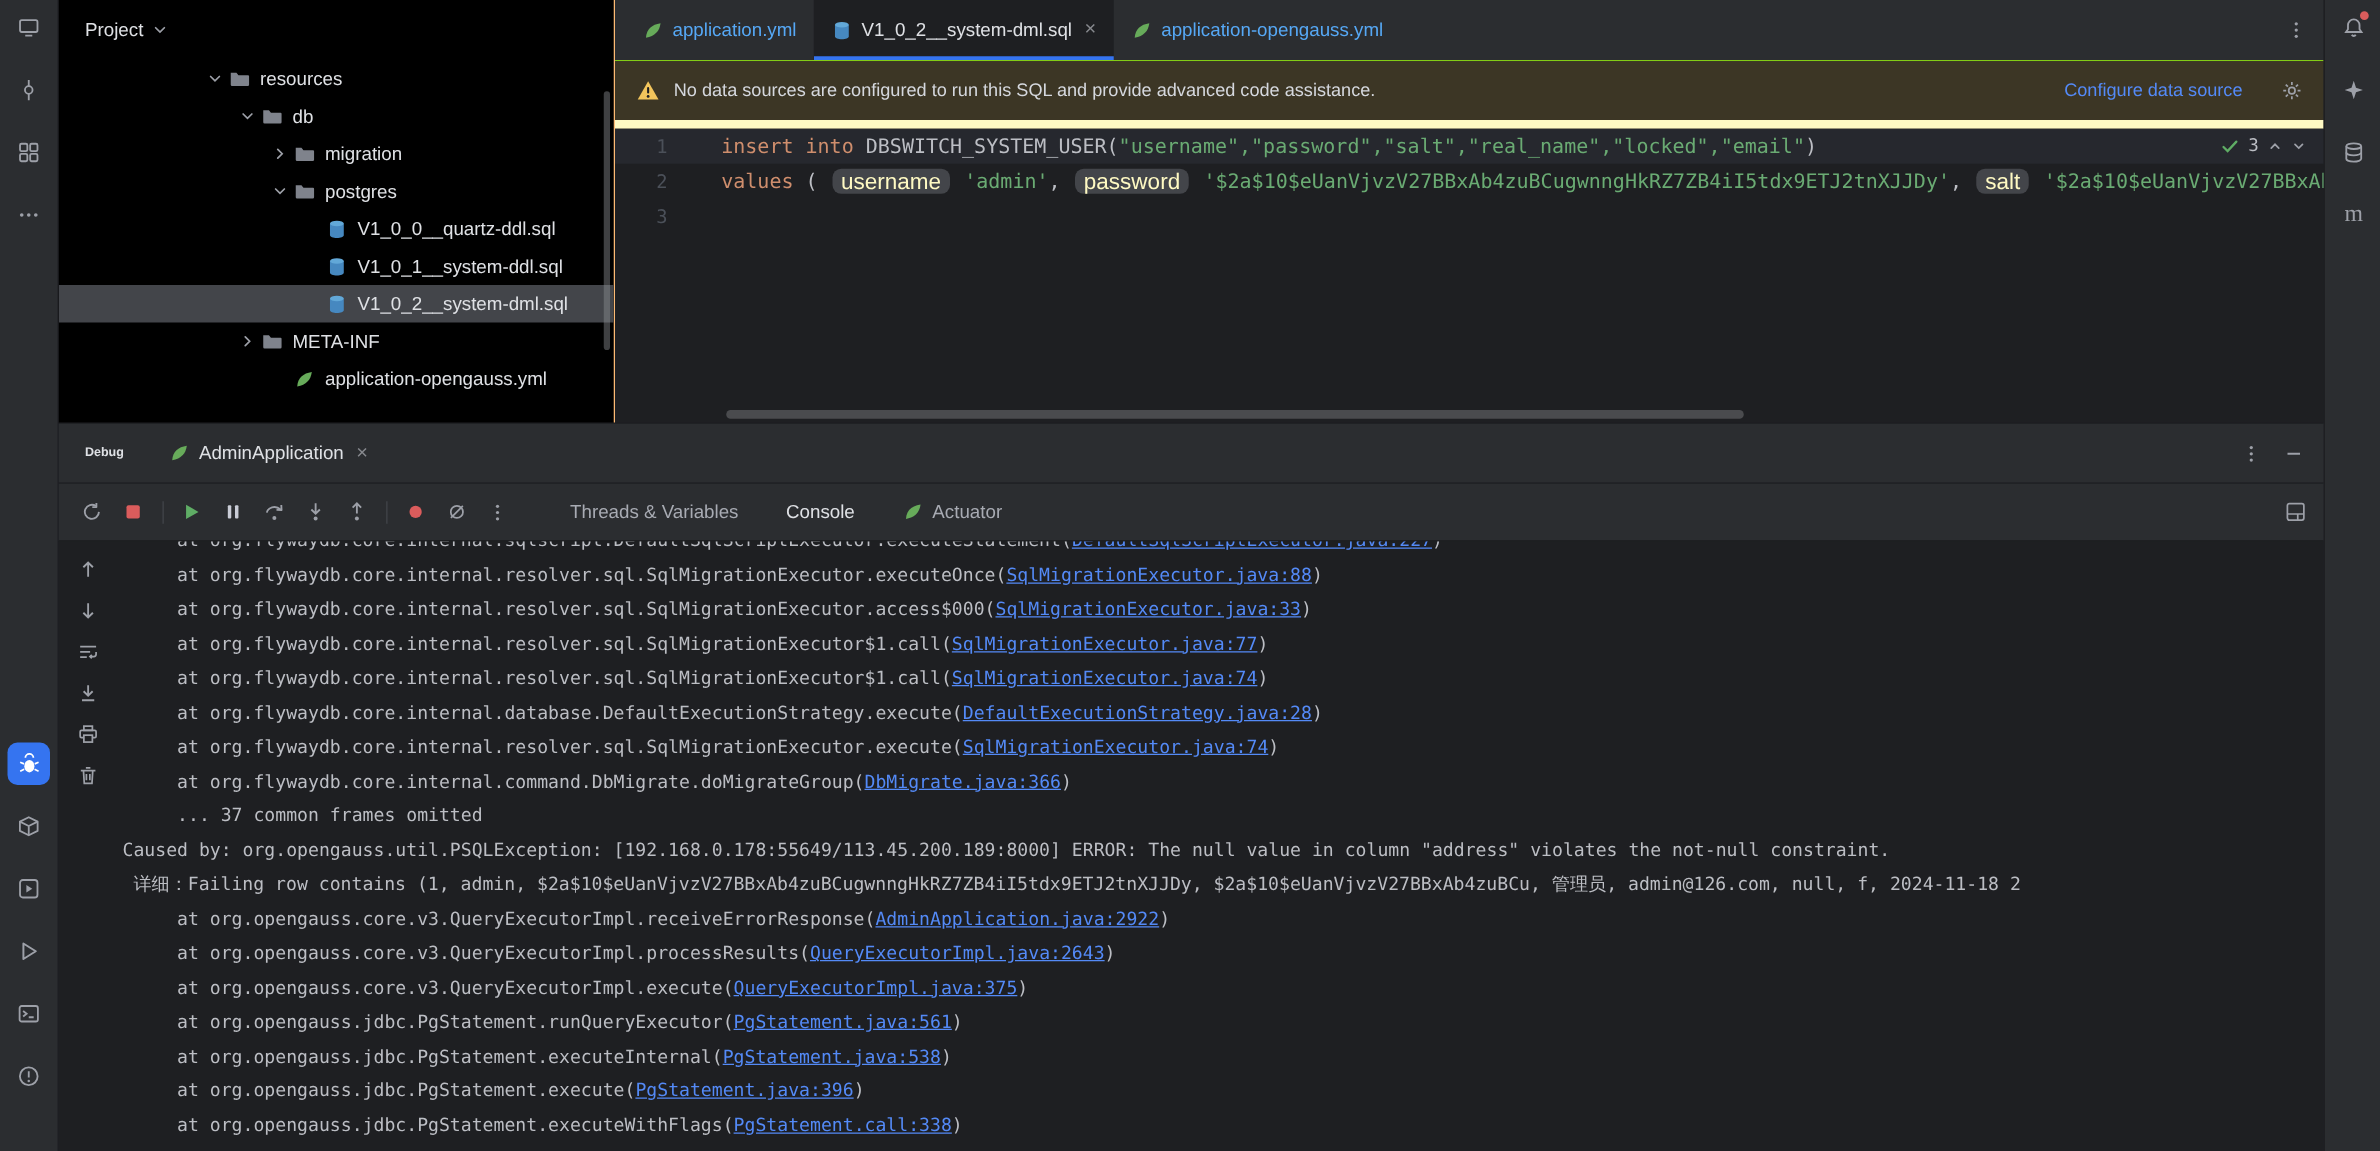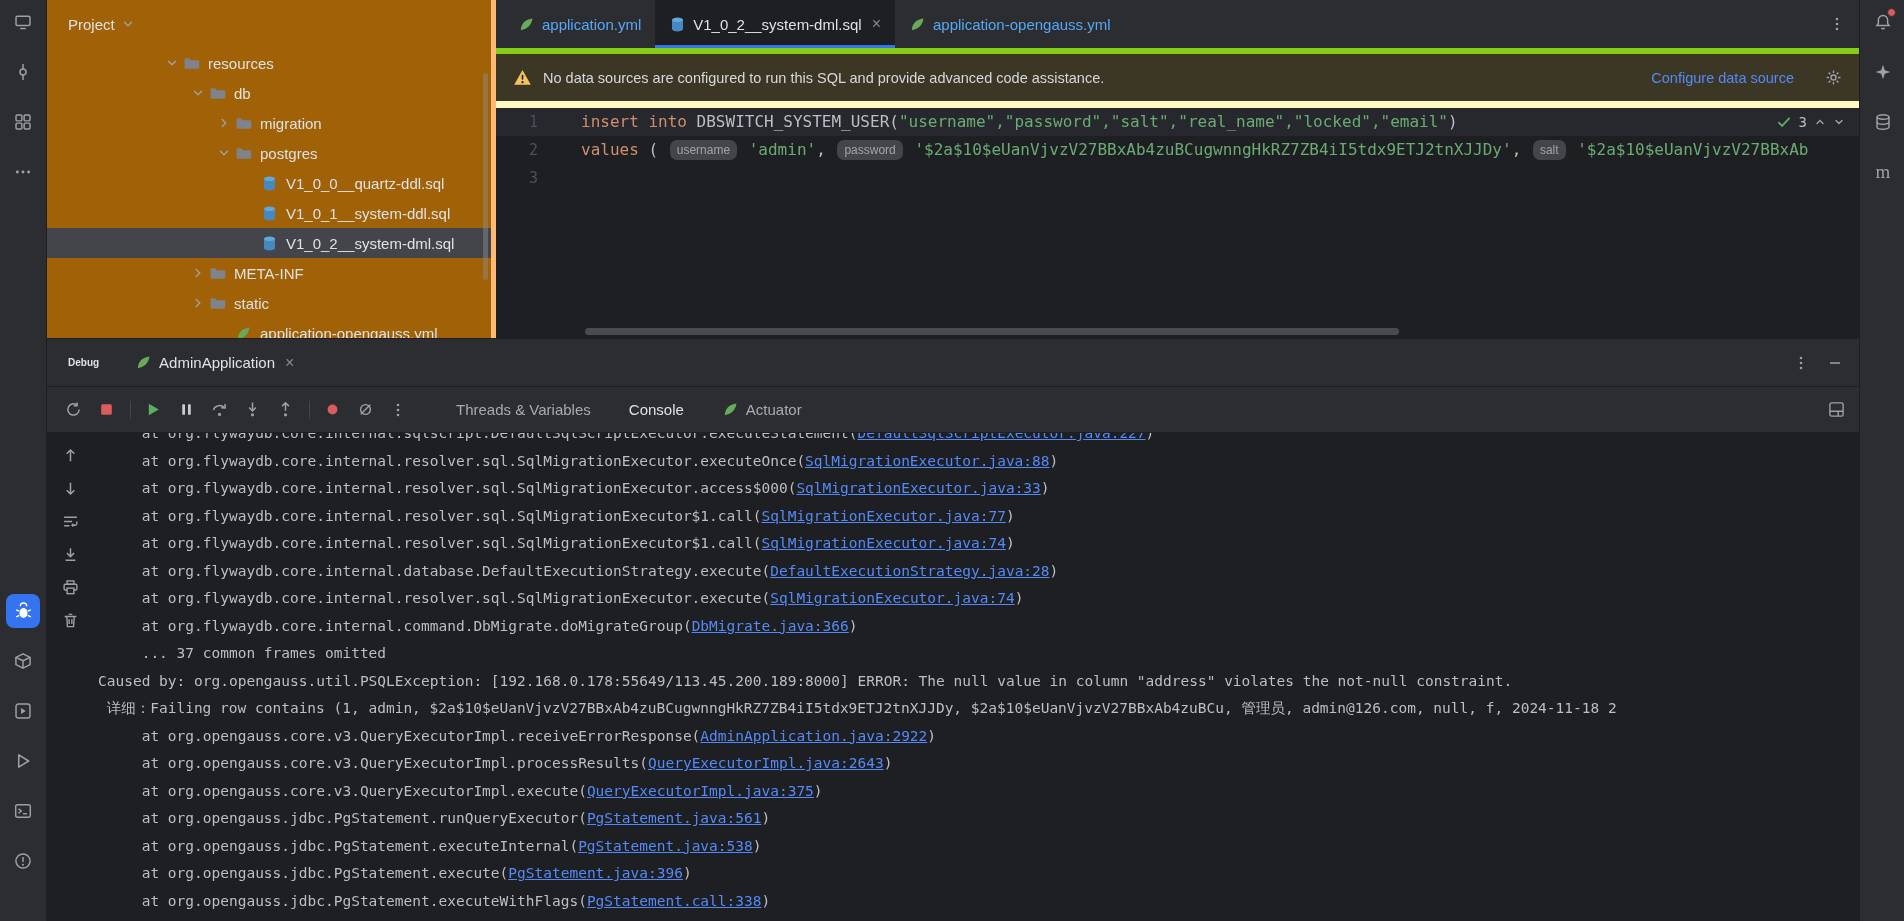--- a/index.html
+++ b/index.html
@@ -14,50 +14,50 @@
   .stripe-bottom{margin-top:auto;padding-bottom:27px;}
   .tool-btn{width:34px;height:34px;border-radius:8px;display:flex;align-items:center;justify-content:center;color:#9da0a8;margin-bottom:16px;position:relative;cursor:pointer;}
   .stripe-top .tool-btn{margin-bottom:16px;}
   .tool-btn.active{background:#3574f0;color:#ffffff;}
   .tool-btn .badge{position:absolute;top:3px;right:4px;width:7px;height:7px;border-radius:50%;background:#db5c5c;border:1px solid #2b2d30;}
   .maven-m{font-family:"Liberation Serif",serif;font-size:19px;color:#9da0a8;}
   
   .main-col{width:1812px;flex:none;display:flex;flex-direction:column;}
   .top-section{height:338px;flex:none;display:flex;}
   
-  .project-pane{width:444px;flex:none;background:#a16207;border-right:5px solid #fdba74;position:relative;overflow:hidden;}
+  .project-pane{width:444px;flex:none;background:#000000;border-right:1px solid #fdba74;position:relative;overflow:hidden;}
   .project-header{height:48px;display:flex;align-items:center;padding-left:21px;gap:6px;}
   .ph-title{font-size:15px;color:#dfe1e5;}
   .icon{display:inline-flex;align-items:center;justify-content:center;color:#9da0a8;}
   .icon svg{display:block;}
   .tree{position:relative;}
   .tree-row{height:30px;display:flex;align-items:center;font-size:15px;color:#dfe1e5;cursor:pointer;}
   .tree-row.selected{background:#43454a;}
   .t-chev{width:20px;flex:none;display:flex;align-items:center;justify-content:center;color:#9da0a8;}
   .t-icon{width:19px;flex:none;display:flex;align-items:center;justify-content:center;}
   .t-label{margin-left:7px;white-space:nowrap;}
   .scroll-thumb-v{position:absolute;right:3px;top:73px;width:5px;height:207px;border-radius:3px;background:rgba(140,142,146,.45);}
   
   .editor-pane{flex:1;display:flex;flex-direction:column;overflow:hidden;}
-  .tabs-row{height:48px;flex:none;background:#2b2d30;display:flex;align-items:center;padding-left:8px;border-bottom:6px solid #84cc16;}
+  .tabs-row{height:48px;flex:none;background:#2b2d30;display:flex;align-items:center;padding-left:8px;border-bottom:1px solid #84cc16;}
   .tabs-wrap{display:flex;height:48px;}
   .tab{height:48px;display:flex;align-items:center;gap:7px;padding:0 14px;font-size:15px;color:#56a8f5;cursor:pointer;white-space:nowrap;}
   .tab.active{background:#1e1f22;color:#dfe1e5;box-shadow:inset 0 -3px 0 #3574f0;}
   .tab-close{color:#87898e;font-size:16px;line-height:1;margin-left:3px;cursor:pointer;}
   .tab-kebab{margin-left:auto;margin-right:14px;cursor:pointer;}
   .banner{height:47px;flex:none;background:#3c3625;display:flex;align-items:center;padding:0 17px;gap:11px;font-size:14.5px;color:#d5d8de;border-bottom:7px solid #fef9c3;}
   .banner-link{margin-left:auto;color:#548af7;cursor:pointer;white-space:nowrap;}
   .banner-gear{margin-left:20px;cursor:pointer;}
   .editor{flex:1;background:#1e1f22;position:relative;overflow:hidden;font-family:"DejaVu Sans Mono","Liberation Mono",monospace;font-size:16px;}
   .code-line{height:28px;line-height:28px;display:flex;white-space:pre;}
   .code-line.current{background:#26282e;}
   .lnum{width:42px;flex:none;text-align:right;color:#4b5059;font-size:15px;}
   .code-text{margin-left:43px;white-space:pre;}
   .kw{color:#cf8e6d;} .str{color:#6aab73;} .pl{color:#bcbec4;}
-  .inlay{display:inline-block;background:#43454a;color:#a3a3a3;border-radius:7px;padding:0 7px;font-family:"Liberation Sans",sans-serif;font-size:12px;line-height:20px;vertical-align:middle;position:relative;top:-1px;margin:0 2px;}
+  .inlay{display:inline-block;background:#43454a;color:#fef9c3;border-radius:7px;padding:0 7px;font-family:"Liberation Sans",sans-serif;font-size:18px;line-height:20px;vertical-align:middle;position:relative;top:-1px;margin:0 2px;}
   .inspections{position:absolute;top:6px;right:14px;display:flex;align-items:center;gap:7px;color:#9da0a8;font-size:14px;cursor:pointer;}
   .insp-count{color:#bcbec4;}
   .h-scrollbar{position:absolute;left:89px;bottom:3px;width:814px;height:7px;border-radius:4px;background:rgba(140,142,146,.4);}
   
   .debug-panel{height:583px;flex:none;display:flex;flex-direction:column;background:#1e1f22;border-top:1px solid #1e1f22;}
   .debug-header{height:47px;flex:none;background:#2b2d30;display:flex;align-items:center;padding:0 16px 0 21px;}
   .dbg-title{font-size:10px;font-weight:600;color:#dfe1e5;}
   .session-tab{margin-left:36px;display:flex;align-items:flex-end;gap:7px;font-size:15px;color:#dfe1e5;cursor:pointer;}
   .header-right{margin-left:auto;display:flex;align-items:center;gap:18px;}
   .debug-toolbar{height:45px;flex:none;background:#2b2d30;border-top:1px solid #1e1f22;border-bottom:1px solid #1e1f22;display:flex;align-items:center;padding:0 14px 0 13px;}
@@ -248,33 +248,20 @@
                 <svg width="14" height="14" viewBox="0 0 14 14" fill="none" stroke="currentColor" stroke-width="1.4" stroke-linecap="round">
                   <path d="M5.2 3.5 8.7 7l-3.5 3.5"></path>
                 </svg>
               </span>
               <span class="t-icon">
                 <svg width="17" height="17" viewBox="0 0 16 16">
                   <path d="M1.5 3h4.3l1.5 1.9h7.2a.8.8 0 0 1 .8.8V12a1 1 0 0 1-1 1H2.5a1 1 0 0 1-1-1z" fill="#7f838c"></path>
                 </svg>
               </span>
               <span class="t-label">META-INF</span>
-            </div>
-            <div class="tree-row" style="padding-left: 141px;">
-              <span class="t-chev">
-                <svg width="14" height="14" viewBox="0 0 14 14" fill="none" stroke="currentColor" stroke-width="1.4" stroke-linecap="round">
-                  <path d="M5.2 3.5 8.7 7l-3.5 3.5"></path>
-                </svg>
-              </span>
-              <span class="t-icon">
-                <svg width="17" height="17" viewBox="0 0 16 16">
-                  <path d="M1.5 3h4.3l1.5 1.9h7.2a.8.8 0 0 1 .8.8V12a1 1 0 0 1-1 1H2.5a1 1 0 0 1-1-1z" fill="#7f838c"></path>
-                </svg>
-              </span>
-              <span class="t-label">static</span>
             </div>
             <div class="tree-row" style="padding-left: 167px;">
               <span class="t-chev"></span>
               <span class="t-icon">
                 <svg width="17" height="17" viewBox="0 0 16 16">
                   <path d="M13.6 2.4C12.8 8.4 9.4 12 2.6 13.4 3 6.8 7 3.4 13.6 2.4z" fill="#67ab5a"></path>
                 </svg>
               </span>
               <span class="t-label">application-opengauss.yml</span>
             </div>

